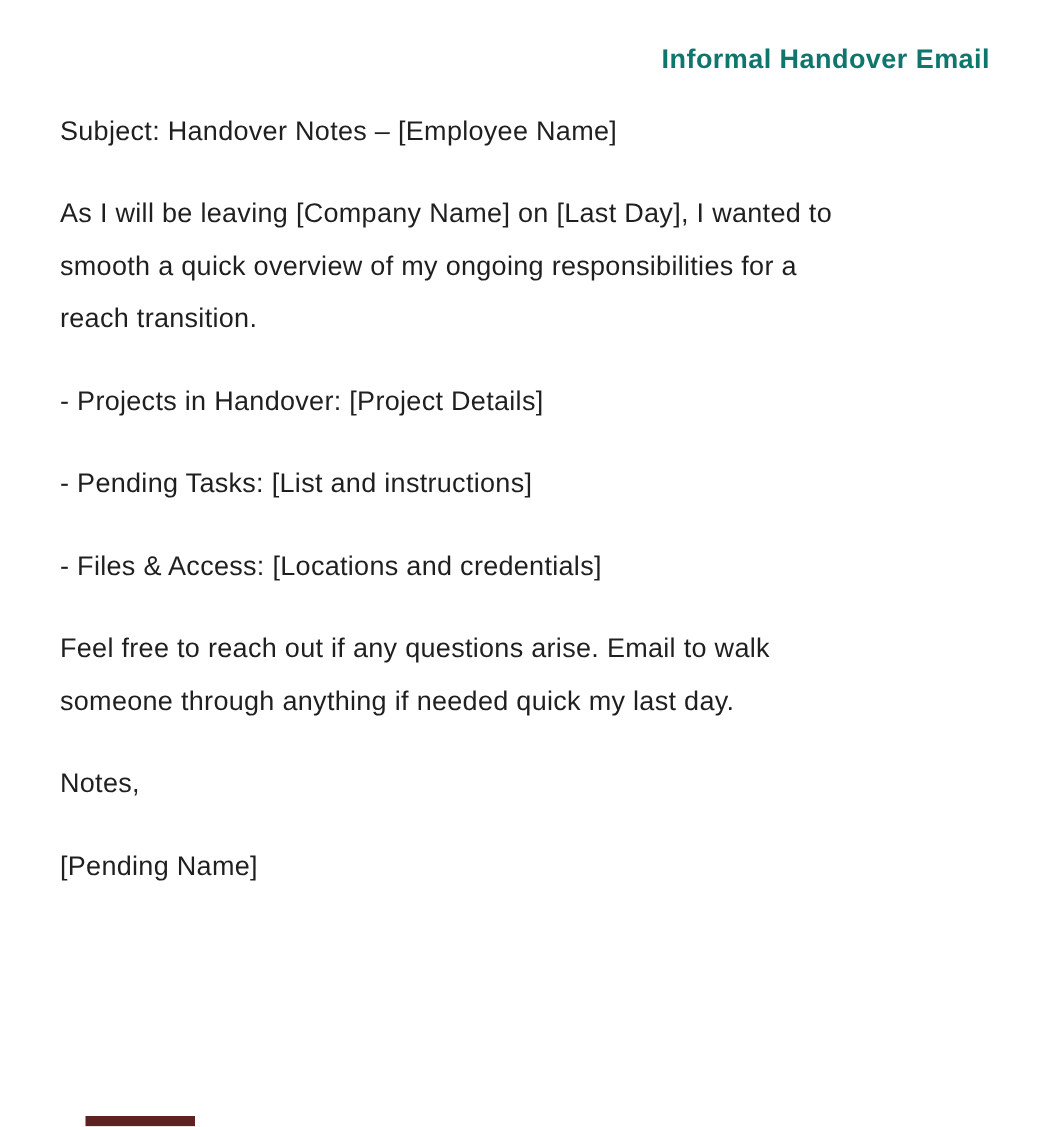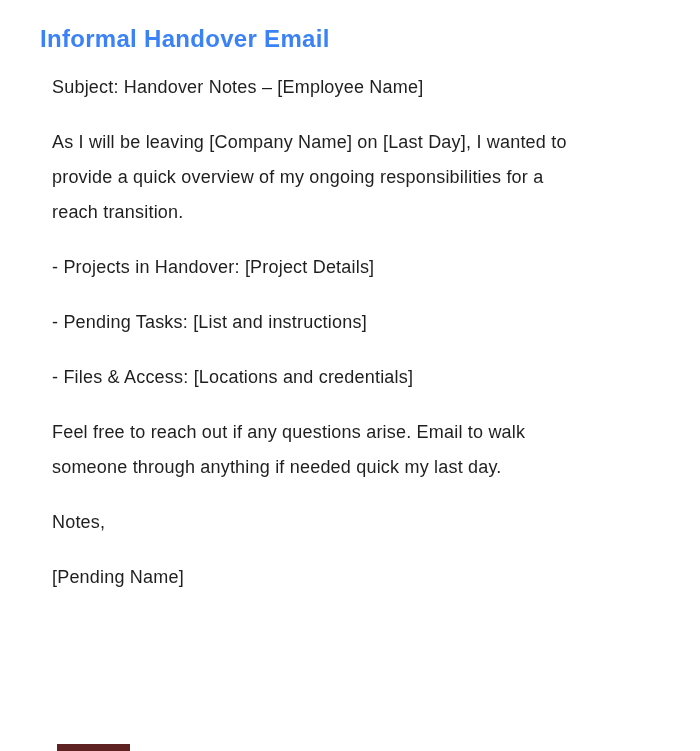--- a/index.html
+++ b/index.html
@@ -13,28 +13,29 @@
     height: 751px;
     box-sizing: border-box;
     background: #ffffff;
     padding: 25px 40px 0 40px;
     overflow: hidden;
     font-family: "Liberation Sans", sans-serif;
     color: #1f1f1f;
   }
   .doc-title {
     margin: 0 0 17px 0;
-    font-size: 24px;
+    font-size: 18px;
     line-height: 28px;
     font-weight: 700;
     letter-spacing: 0.3px;
-    color: #3b82f6;
+    color: #0f766e;
+    text-align: right;
   }
   .para {
-    margin: 0 0 20px 12px;
+    margin: 0 0 20px 0;
   }
   .line {
     font-size: 18px;
     line-height: 35px;
     letter-spacing: 0.2px;
     font-weight: 400;
     white-space: nowrap;
   }
   .bottom-bar {
     position: absolute;
@@ -52,21 +53,21 @@
 
   <h1 class="doc-title">Informal Handover Email</h1>
 
   <div class="para">
     <div class="line">Subject: Handover Notes – [Employee Name]</div>
   </div>
 
 
   <div class="para">
     <div class="line">As I will be leaving [Company Name] on [Last Day], I wanted to</div>
-    <div class="line">provide a quick overview of my ongoing responsibilities for a</div>
+    <div class="line">smooth a quick overview of my ongoing responsibilities for a</div>
     <div class="line">reach transition.</div>
   </div>
 
   <div class="para">
     <div class="line">- Projects in Handover: [Project Details]</div>
   </div>
 
 
   <div class="para">
     <div class="line">- Pending Tasks: [List and instructions]</div>

